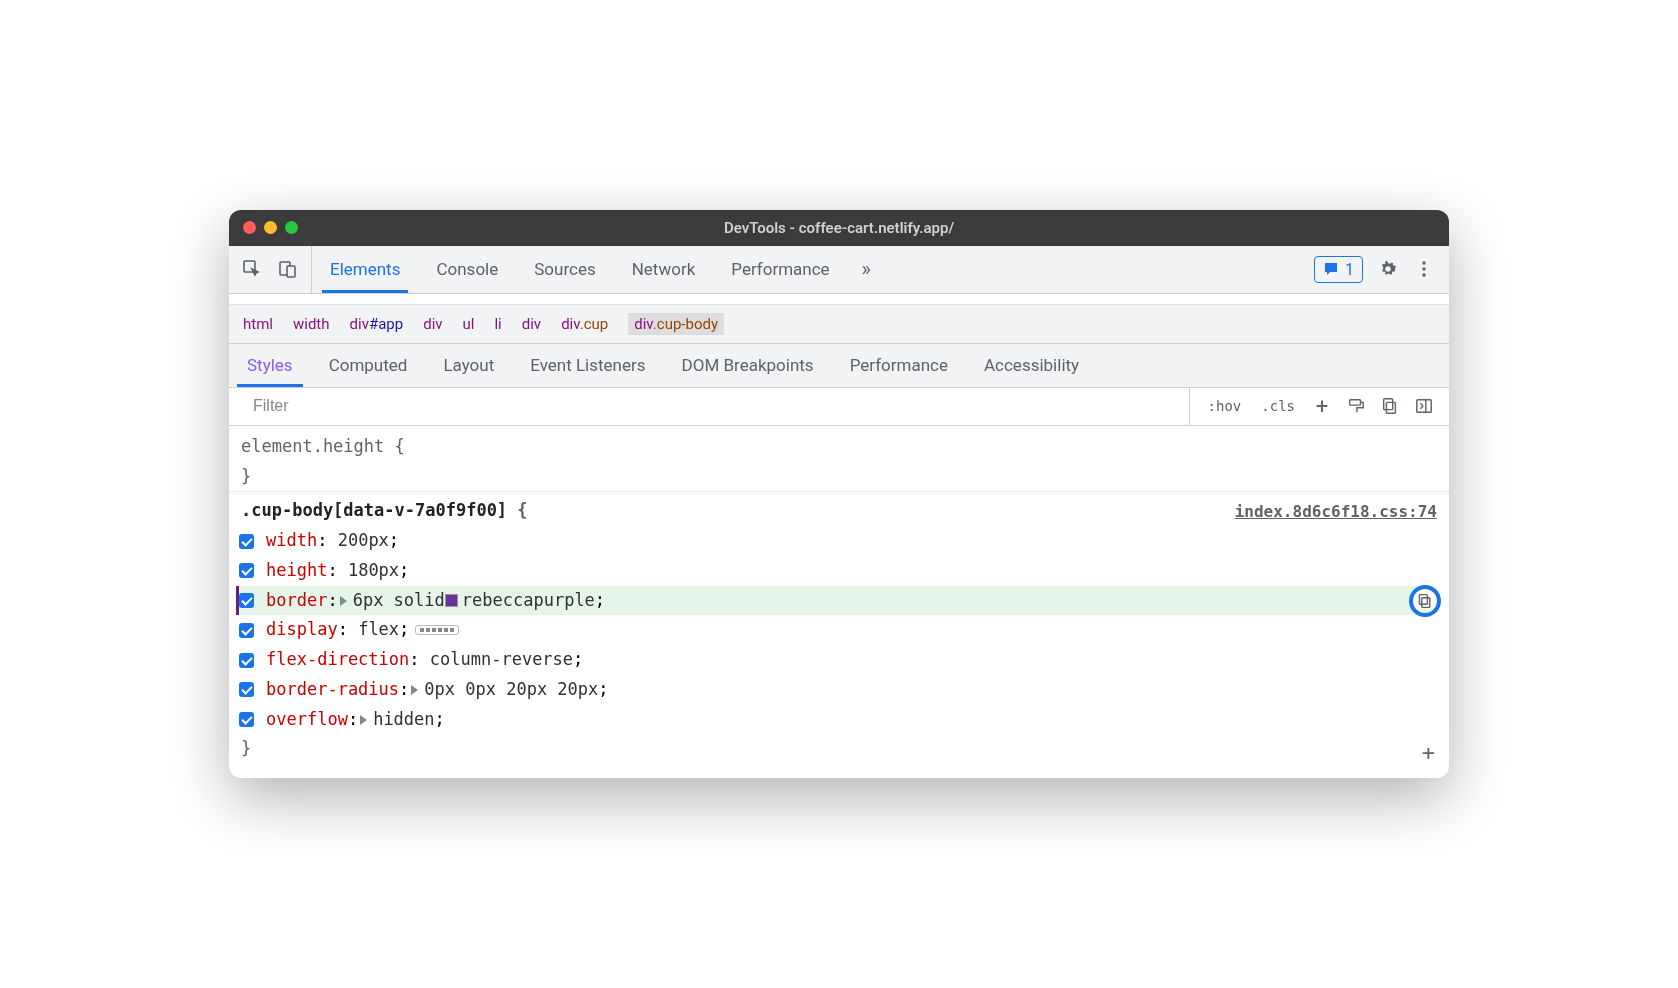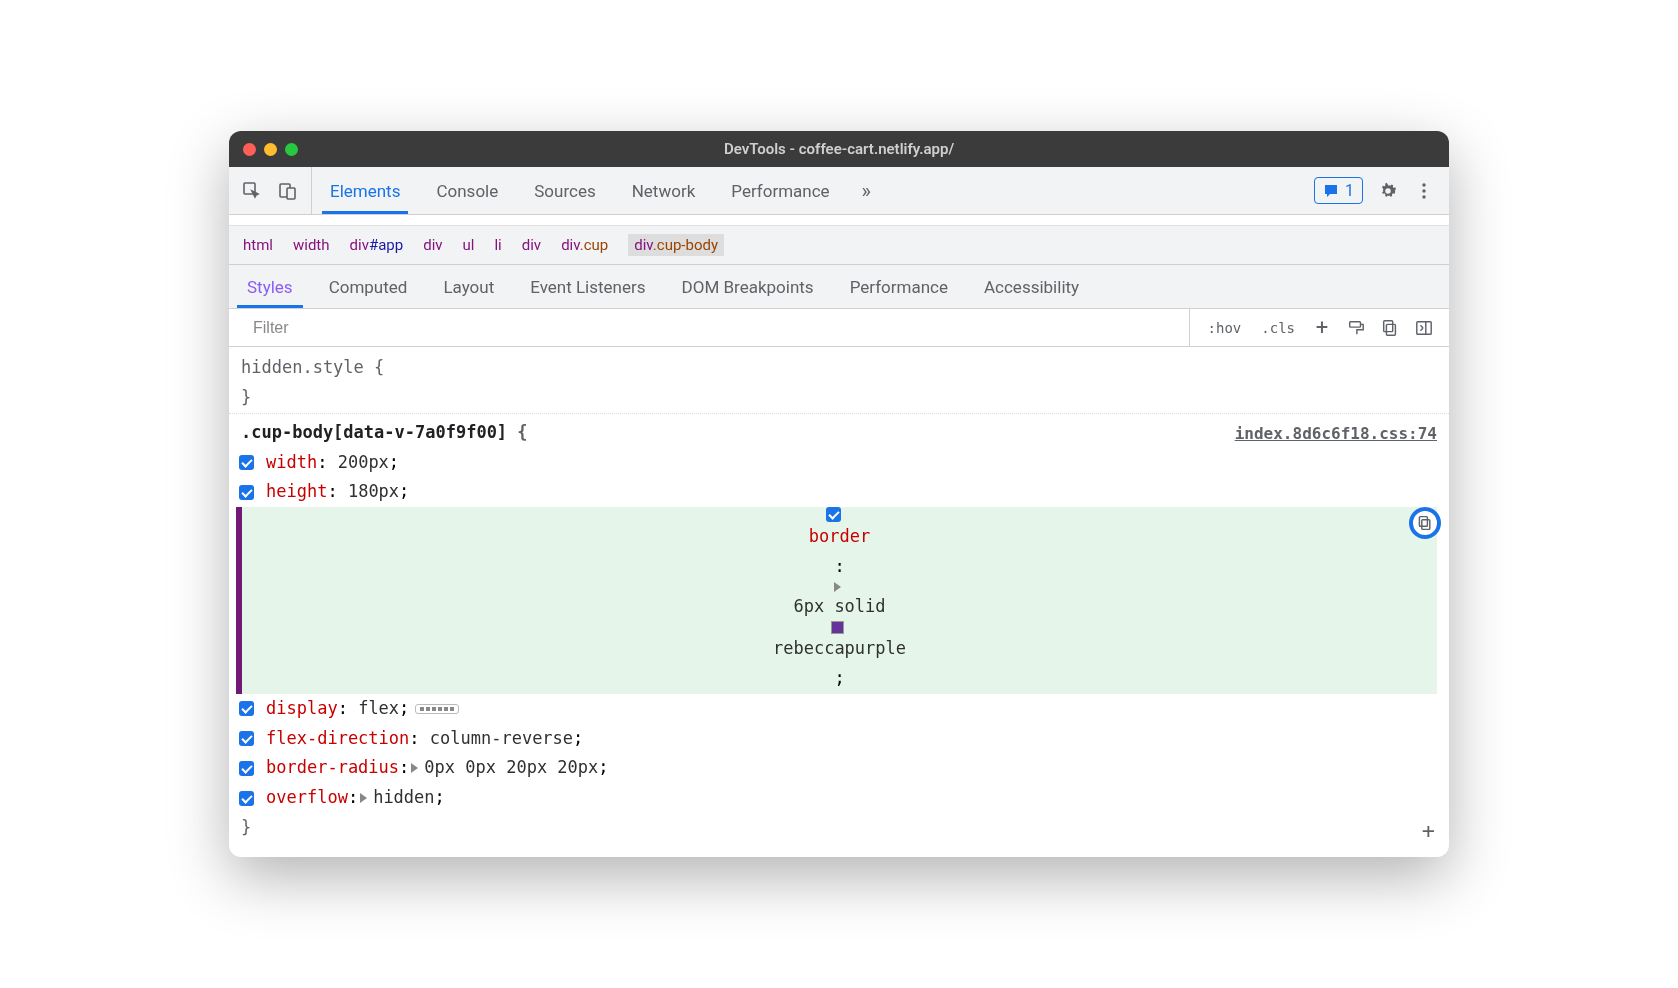--- a/index.html
+++ b/index.html
@@ -250,23 +250,22 @@
   font-size: 16px;
 }
 .prop-line {
   display: flex;
   align-items: center;
   padding-left: 0px;
   margin-left: -2px;
 }
 .prop-line.highlighted {
   background: #e5f5e9;
-  border-left: 6px solid #701a75;
+  border-left: 3px solid #701a75;
   margin-left: -5px;
-  flex-direction: column;
 }
 .cb {
   width: 15px;
   height: 15px;
   appearance: none;
   background: #1a73e8;
   border-radius: 3px;
   margin-right: 12px;
   cursor: pointer;
   position: relative;
@@ -450,21 +449,21 @@
             <path d="M12 3 v14"></path>
             <path d="M9 10 l-3 -3 M9 10 l-3 3"></path>
           </svg>
       </span>
     </div>
   </div>
 
   <div class="styles-body">
 
     <div class="rule">
-      <div><span class="selector">hidden.style</span> <span class="selector">{</span></div>
+      <div><span class="selector">element.height</span> <span class="selector">{</span></div>
       <div class="closing">}</div>
     </div>
 
     <div class="rule" style="border-bottom:none;">
       <div class="selector-row">
         <div><span class="selector-main">.cup-body[data-v-7a0f9f00]</span> <span class="selector">{</span></div>
         <div class="source">index.8d6c6f18.css:74</div>
       </div>
 
       <div class="prop-line">

